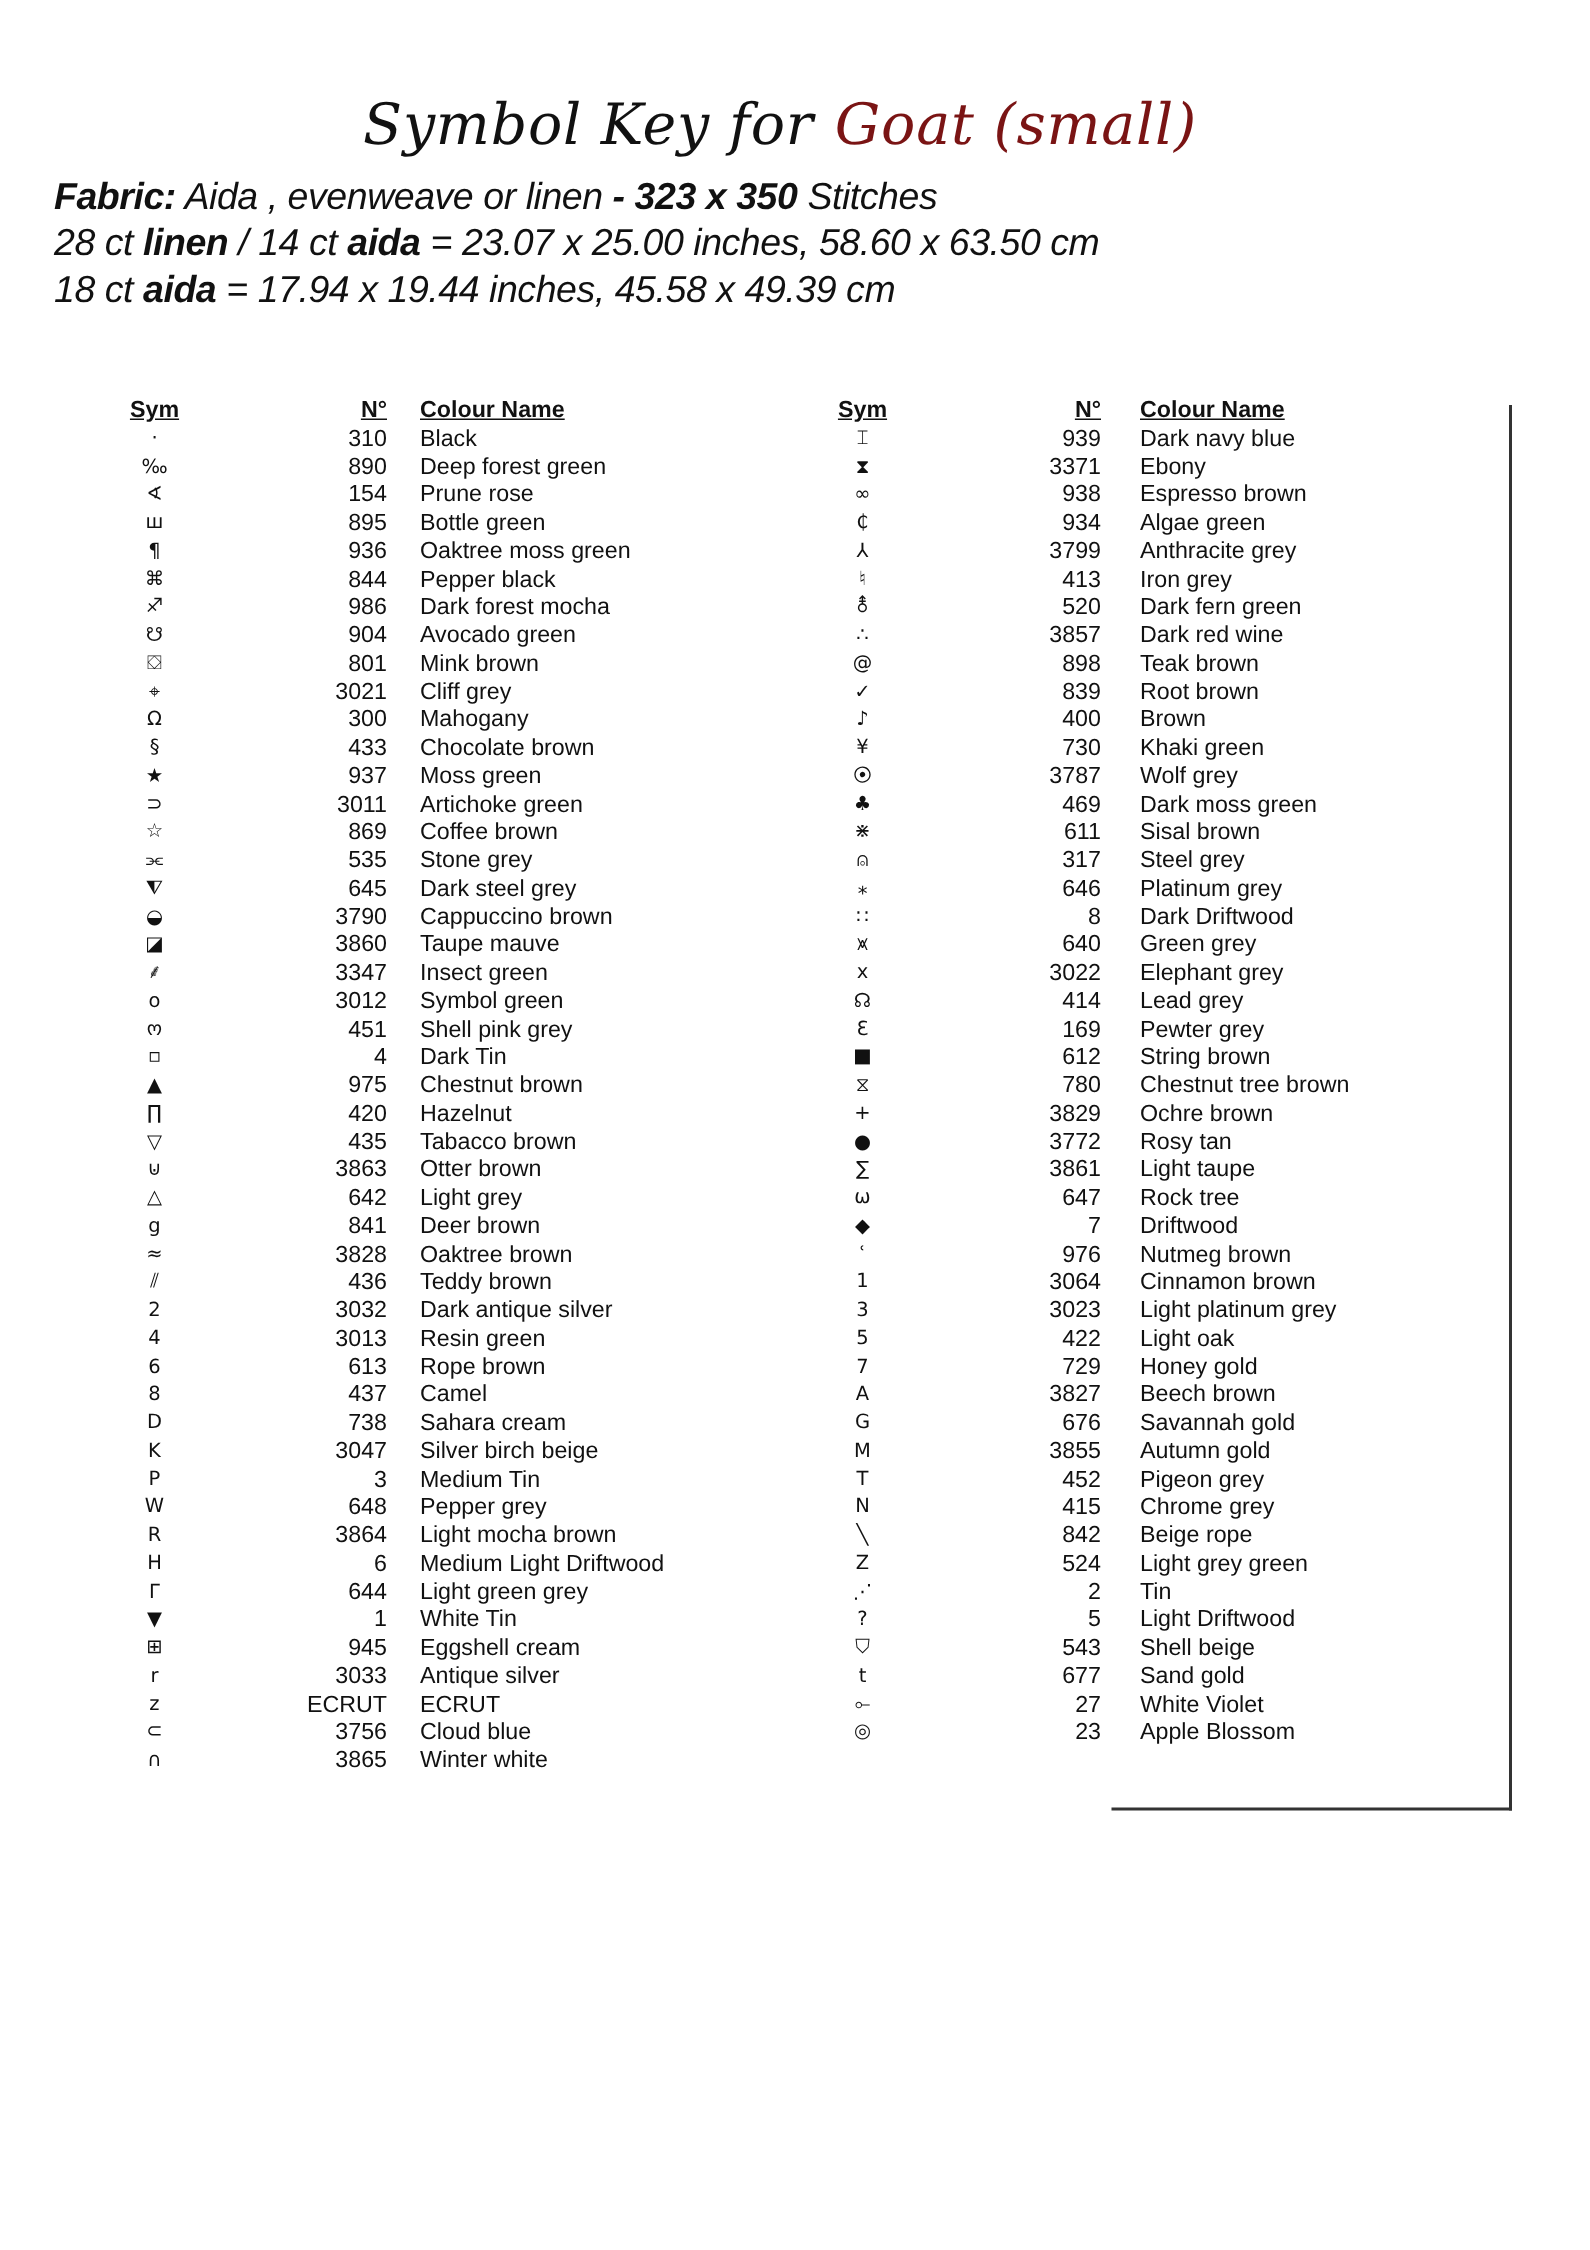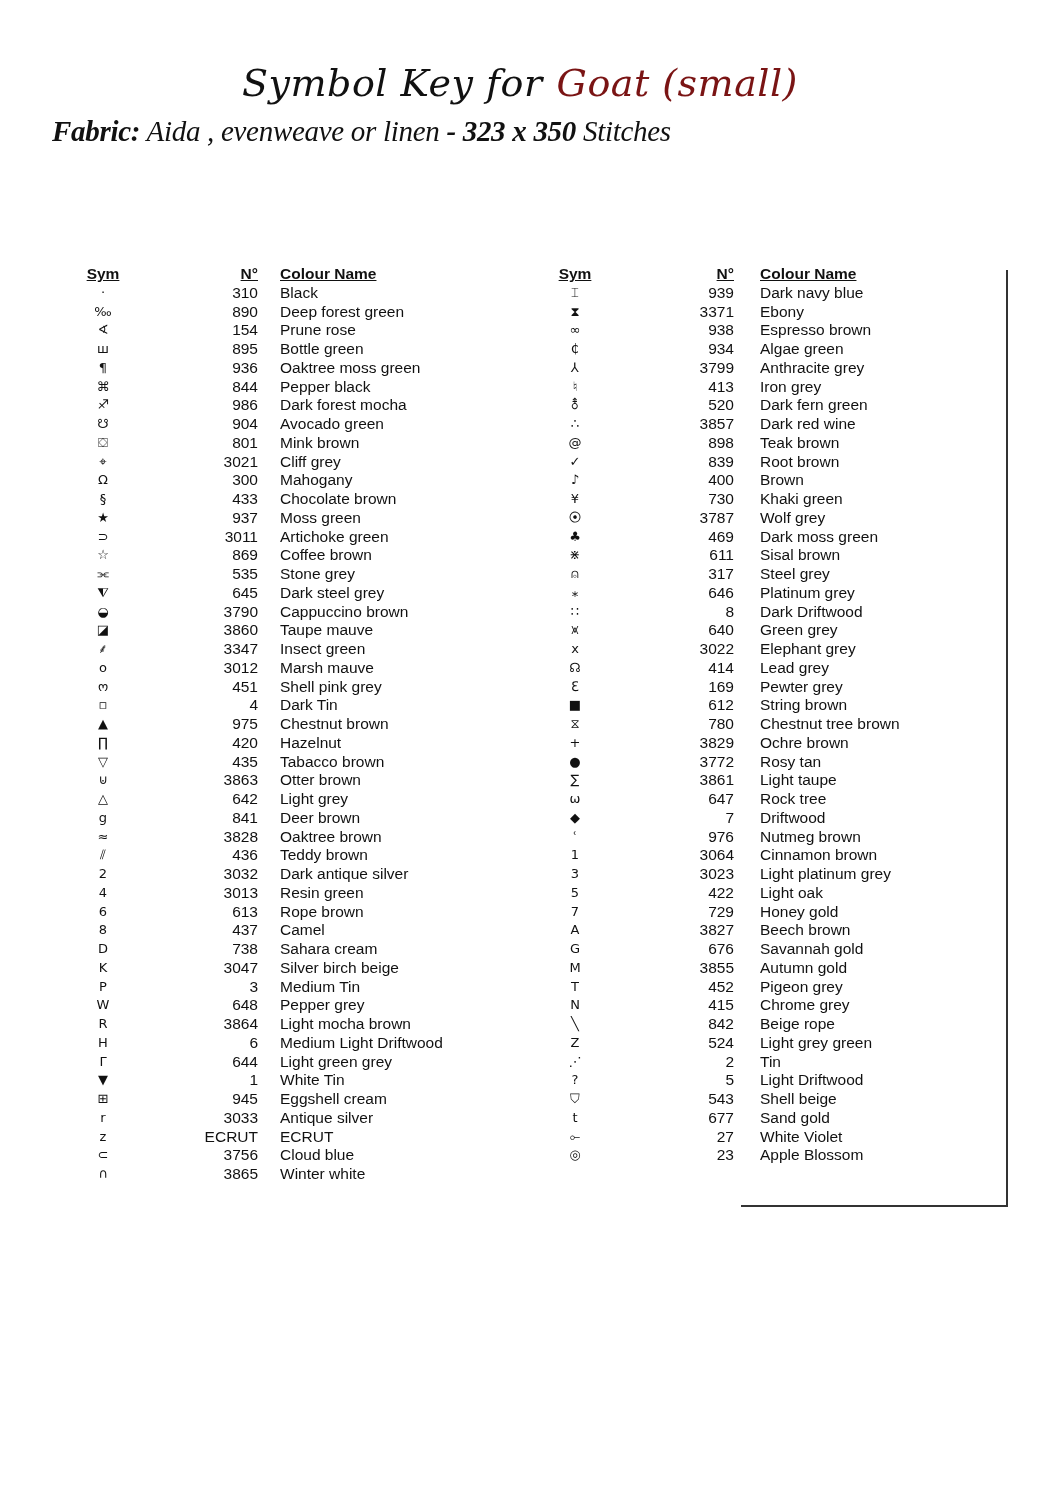--- a/index.html
+++ b/index.html
@@ -4,22 +4,22 @@
 <style>
   html, body { margin: 0; padding: 0; background: #ffffff; }
   body { width: 1060px; height: 1500px; position: relative; overflow: hidden; color: #111; }
   .title {
     position: absolute; left: 0; top: 58px; width: 1040px; text-align: center;
     font-family: "DejaVu Serif", serif; font-style: italic; font-size: 38px; line-height: 50px;
     letter-spacing: 0.5px;
   }
   .title .pattern { color: #7a1414; margin-left: 14px; margin-top: 16px; }
   .specs {
-    position: absolute; left: 52px; top: 116px;
-    font-family: Liberation Serif, serif; font-style: italic; font-size: 29px; line-height: 31px;
+    position: absolute; left: 36px; top: 116px;
+    font-family: Liberation Sans, sans-serif; font-style: italic; font-size: 25px; line-height: 31px;
     color: #111; white-space: nowrap; letter-spacing: -0.3px;
   }
   .specs b { font-weight: bold; }
   .specs .line { height: 31px; }
   .col {
     position: absolute; top: 265px;
     font-family: "Liberation Sans", sans-serif; font-size: 15.5px; color: #111;
   }
   .col-left { left: 70px; width: 440px; }
   .col-right { left: 540px; width: 440px; }
@@ -39,20 +39,26 @@
 <body>
 
 <div class="title">
   <span>Symbol Key for</span><span class="pattern">Goat (small)</span>
 </div>
 
 <div class="specs">
   <div class="line">
     <b>Fabric:</b><span> Aida , evenweave or  linen </span><b>- 323 x 350</b><span> Stitches</span>
   </div>
+  <div class="line">
+    <span>28 ct </span><b>linen</b><span> / 14 ct </span><b>aida</b><span> = 23.07 x 25.00 inches, 58.60 x 63.50 cm</span>
+  </div>
+  <div class="line">
+    <span>18 ct </span><b>aida</b><span>  = 17.94 x 19.44 inches, 45.58 x 49.39 cm</span>
+  </div>
 </div>
 
 <div class="col col-left">
   <div class="row">
     <span class="c-sym hdr">Sym</span>
     <span class="c-num"><span class="hdr">N°</span></span>
     <span class="c-name hdr">Colour Name</span>
   </div>
   <div id="left-rows">
       <div class="row">
@@ -151,21 +157,21 @@
         <span class="c-name">Taupe mauve</span>
       </div>
       <div class="row">
         <span class="c-sym sym-glyph">⸙</span>
         <span class="c-num">3347</span>
         <span class="c-name">Insect green</span>
       </div>
       <div class="row">
         <span class="c-sym sym-glyph">o</span>
         <span class="c-num">3012</span>
-        <span class="c-name">Marsh mauve</span>
+        <span class="c-name">Symbol green</span>
       </div>
       <div class="row">
         <span class="c-sym sym-glyph">ო</span>
         <span class="c-num">451</span>
         <span class="c-name">Shell pink grey</span>
       </div>
       <div class="row">
         <span class="c-sym sym-glyph">▫</span>
         <span class="c-num">4</span>
         <span class="c-name">Dark Tin</span>

